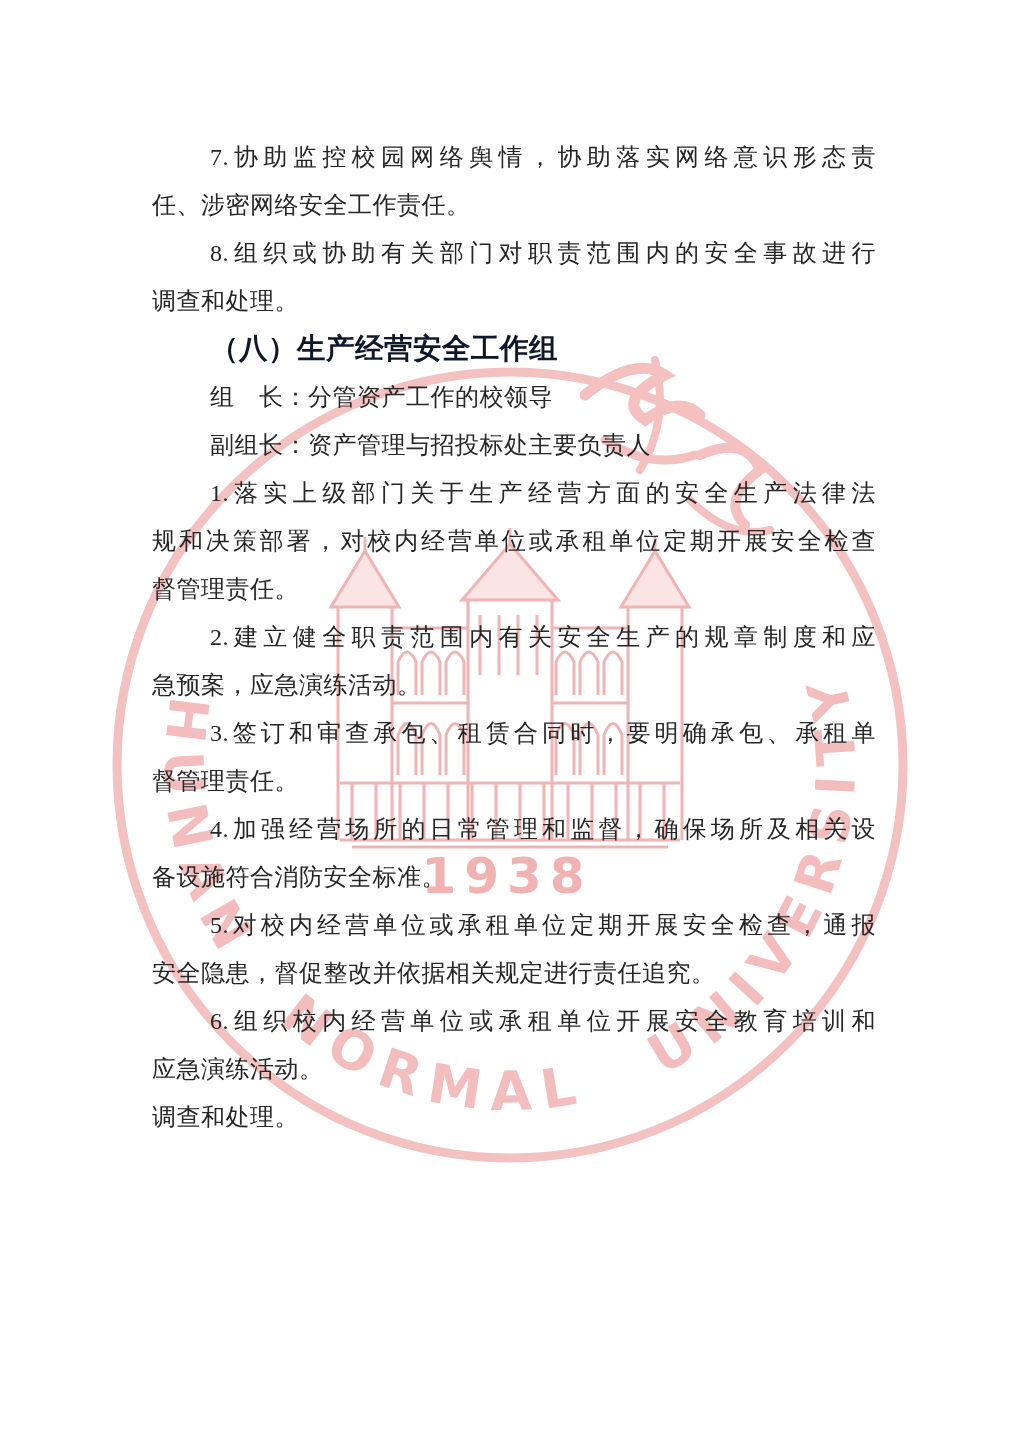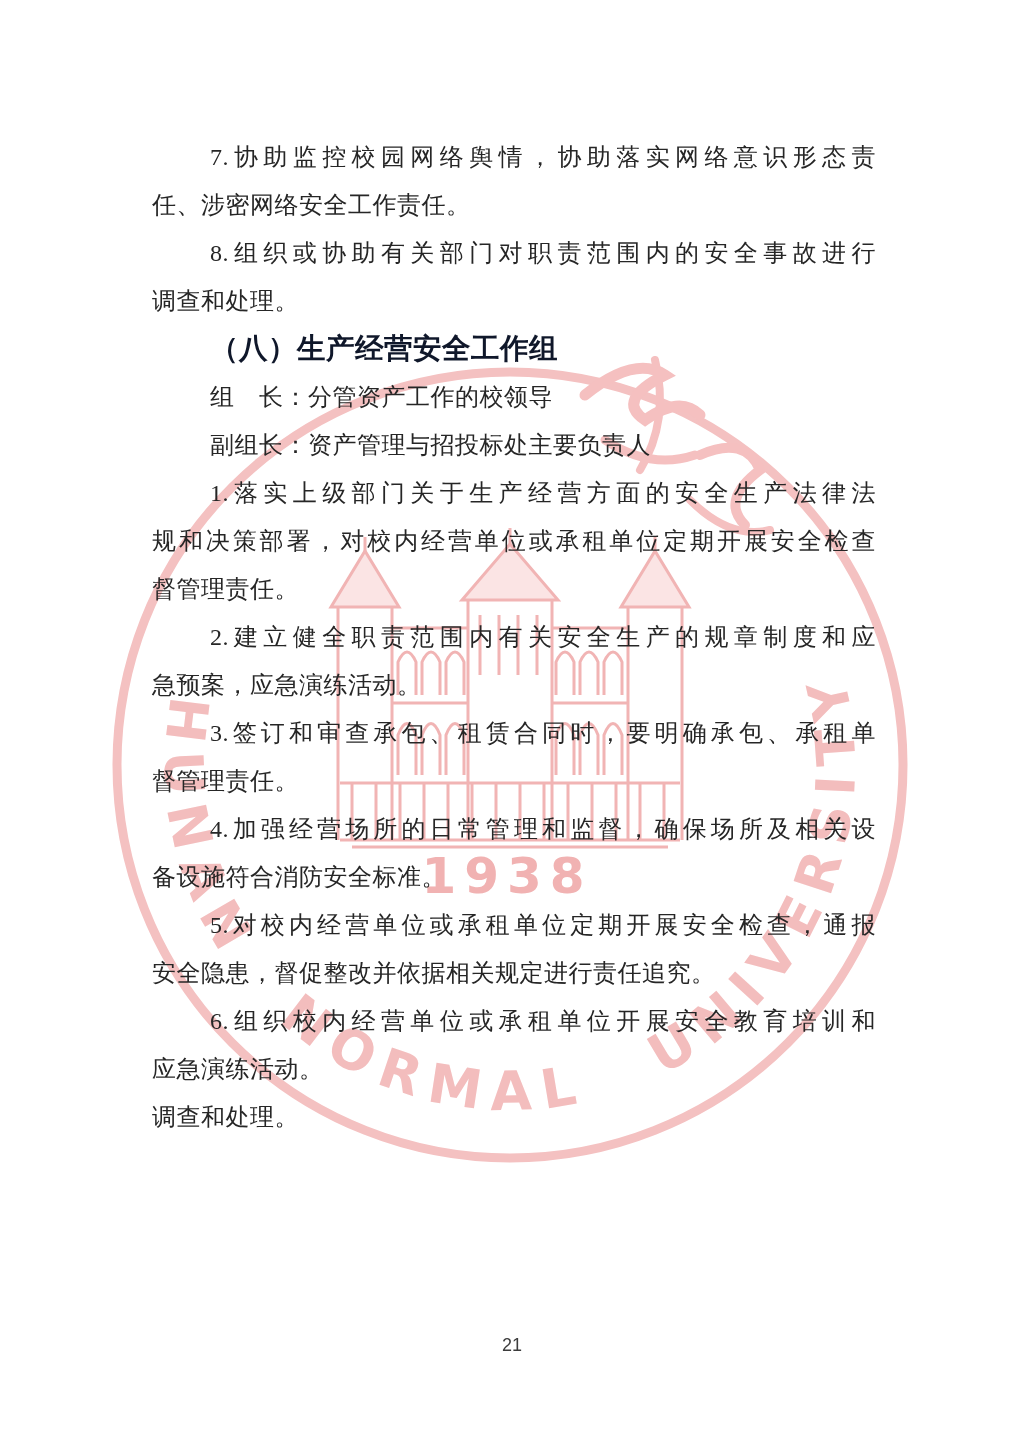--- a/index.html
+++ b/index.html
@@ -101,17 +101,14 @@
     <div class="l">督管理责任。</div>
     <div class="l ind jst">4.加强经营场所的日常管理和监督，确保场所及相关设</div>
     <div class="l">备设施符合消防安全标准。</div>
     <div class="l ind jst">5.对校内经营单位或承租单位定期开展安全检查，通报</div>
     <div class="l">安全隐患，督促整改并依据相关规定进行责任追究。</div>
     <div class="l ind jst">6.组织校内经营单位或承租单位开展安全教育培训和</div>
     <div class="l">应急演练活动。</div>
     <div class="l">调查和处理。</div>
   </main>
 
-  <div class="footer">
-    <span>21</span>
-  </div>
 
 </div>
 
 </body></html>

